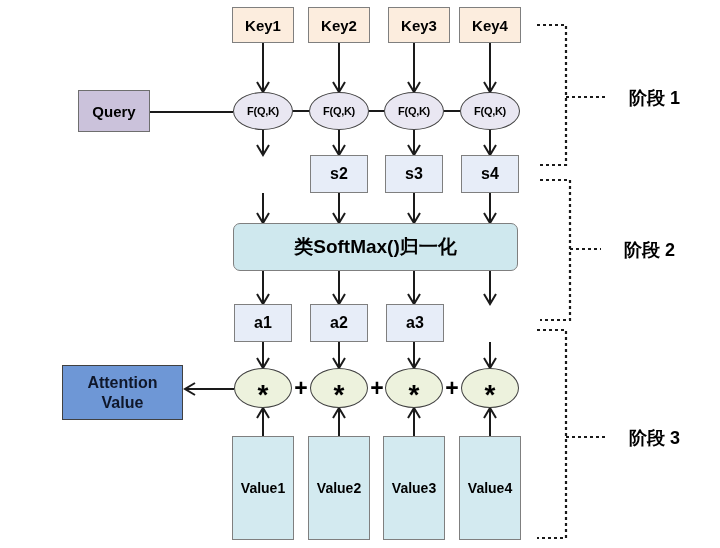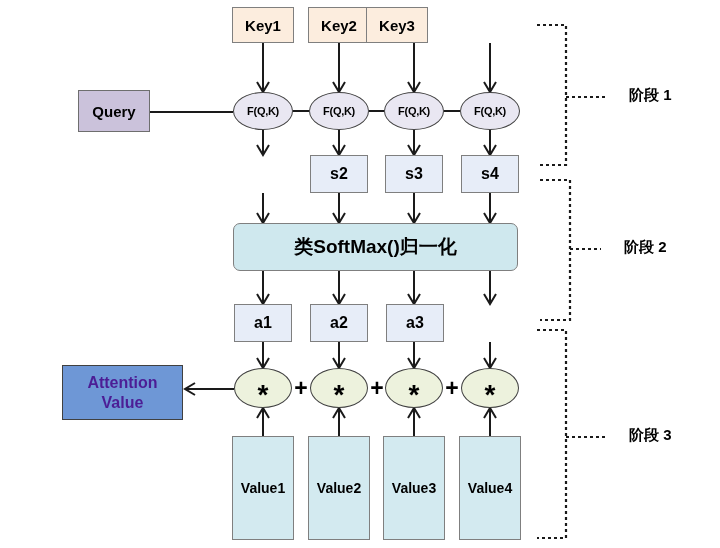--- a/index.html
+++ b/index.html
@@ -15,25 +15,25 @@
   .fq{background:var(--fq_fill);border:1.4px solid #404040;border-radius:50%;
     width:60px;height:38px;top:92px;font-size:11px;letter-spacing:-0.3px;}
   .sbox,.abox{background:var(--sa_fill);width:58px;height:38px;font-size:16px;}
   .sbox{top:155px;}
   .abox{top:304px;}
   .softmax{background:var(--softmax_fill);left:233px;top:223px;width:285px;height:48px;font-size:19px;border-radius:7px;}
   .mult{background:var(--mult_fill);border:1.4px solid #404040;border-radius:50%;
     width:58px;height:40px;top:368px;font-size:28px;}
   .mult span{transform:translateY(7px);display:inline-block;}
   .attn{background:var(--attn_fill);border:1.6px solid #404040;left:62px;top:365px;width:121px;height:55px;
-    font-size:16px;line-height:1.2;white-space:pre-line;color:#4c1d95;}
+    font-size:16px;line-height:1.2;white-space:pre-line;color:#0f172a;}
   .value{background:var(--value_fill);width:62px;height:104px;top:436px;font-size:14px;}
   .plus{position:absolute;top:374px;width:22px;height:28px;display:flex;align-items:center;justify-content:center;
     font-weight:bold;font-size:23px;}
-  .stage{position:absolute;font-weight:bold;font-size:15px;white-space:nowrap;padding-left:16px;}
+  .stage{position:absolute;font-weight:bold;font-size:18px;white-space:nowrap;padding-left:16px;}
   svg.links{position:absolute;left:0;top:0;width:720px;height:548px;}
 </style>
 </head>
 <body>
 
 <div class="canvas">
 
   <svg class="links" viewBox="0 0 720 548" fill="none" stroke="#1a1a1a" stroke-width="2">
 
     <g>
@@ -94,21 +94,22 @@
       <path d="M566 97 H607"></path>
       <path d="M540 180 H570 V320 H540"></path>
       <path d="M570 249 H601"></path>
       <path d="M537 330 H566 V538 H537"></path>
       <path d="M566 437 H607"></path>
     </g>
   </svg>
 
   <div class="node rect key" style="left:232px">Key1</div>
   <div class="node rect key" style="left:308px">Key2</div>
-  <div class="node rect key" style="left:366px">Key3</div>
+  <div class="node rect key" style="left:388px">Key3</div>
+  <div class="node rect key" style="left:459px">Key4</div>
 
   <div class="node rect query">Query</div>
 
   <div class="node fq" style="left:233px">F(Q,K)</div>
   <div class="node fq" style="left:309px">F(Q,K)</div>
   <div class="node fq" style="left:384px">F(Q,K)</div>
   <div class="node fq" style="left:460px">F(Q,K)</div>
 
   <div class="node rect sbox" style="left:310px">s2</div>
   <div class="node rect sbox" style="left:385px">s3</div>

